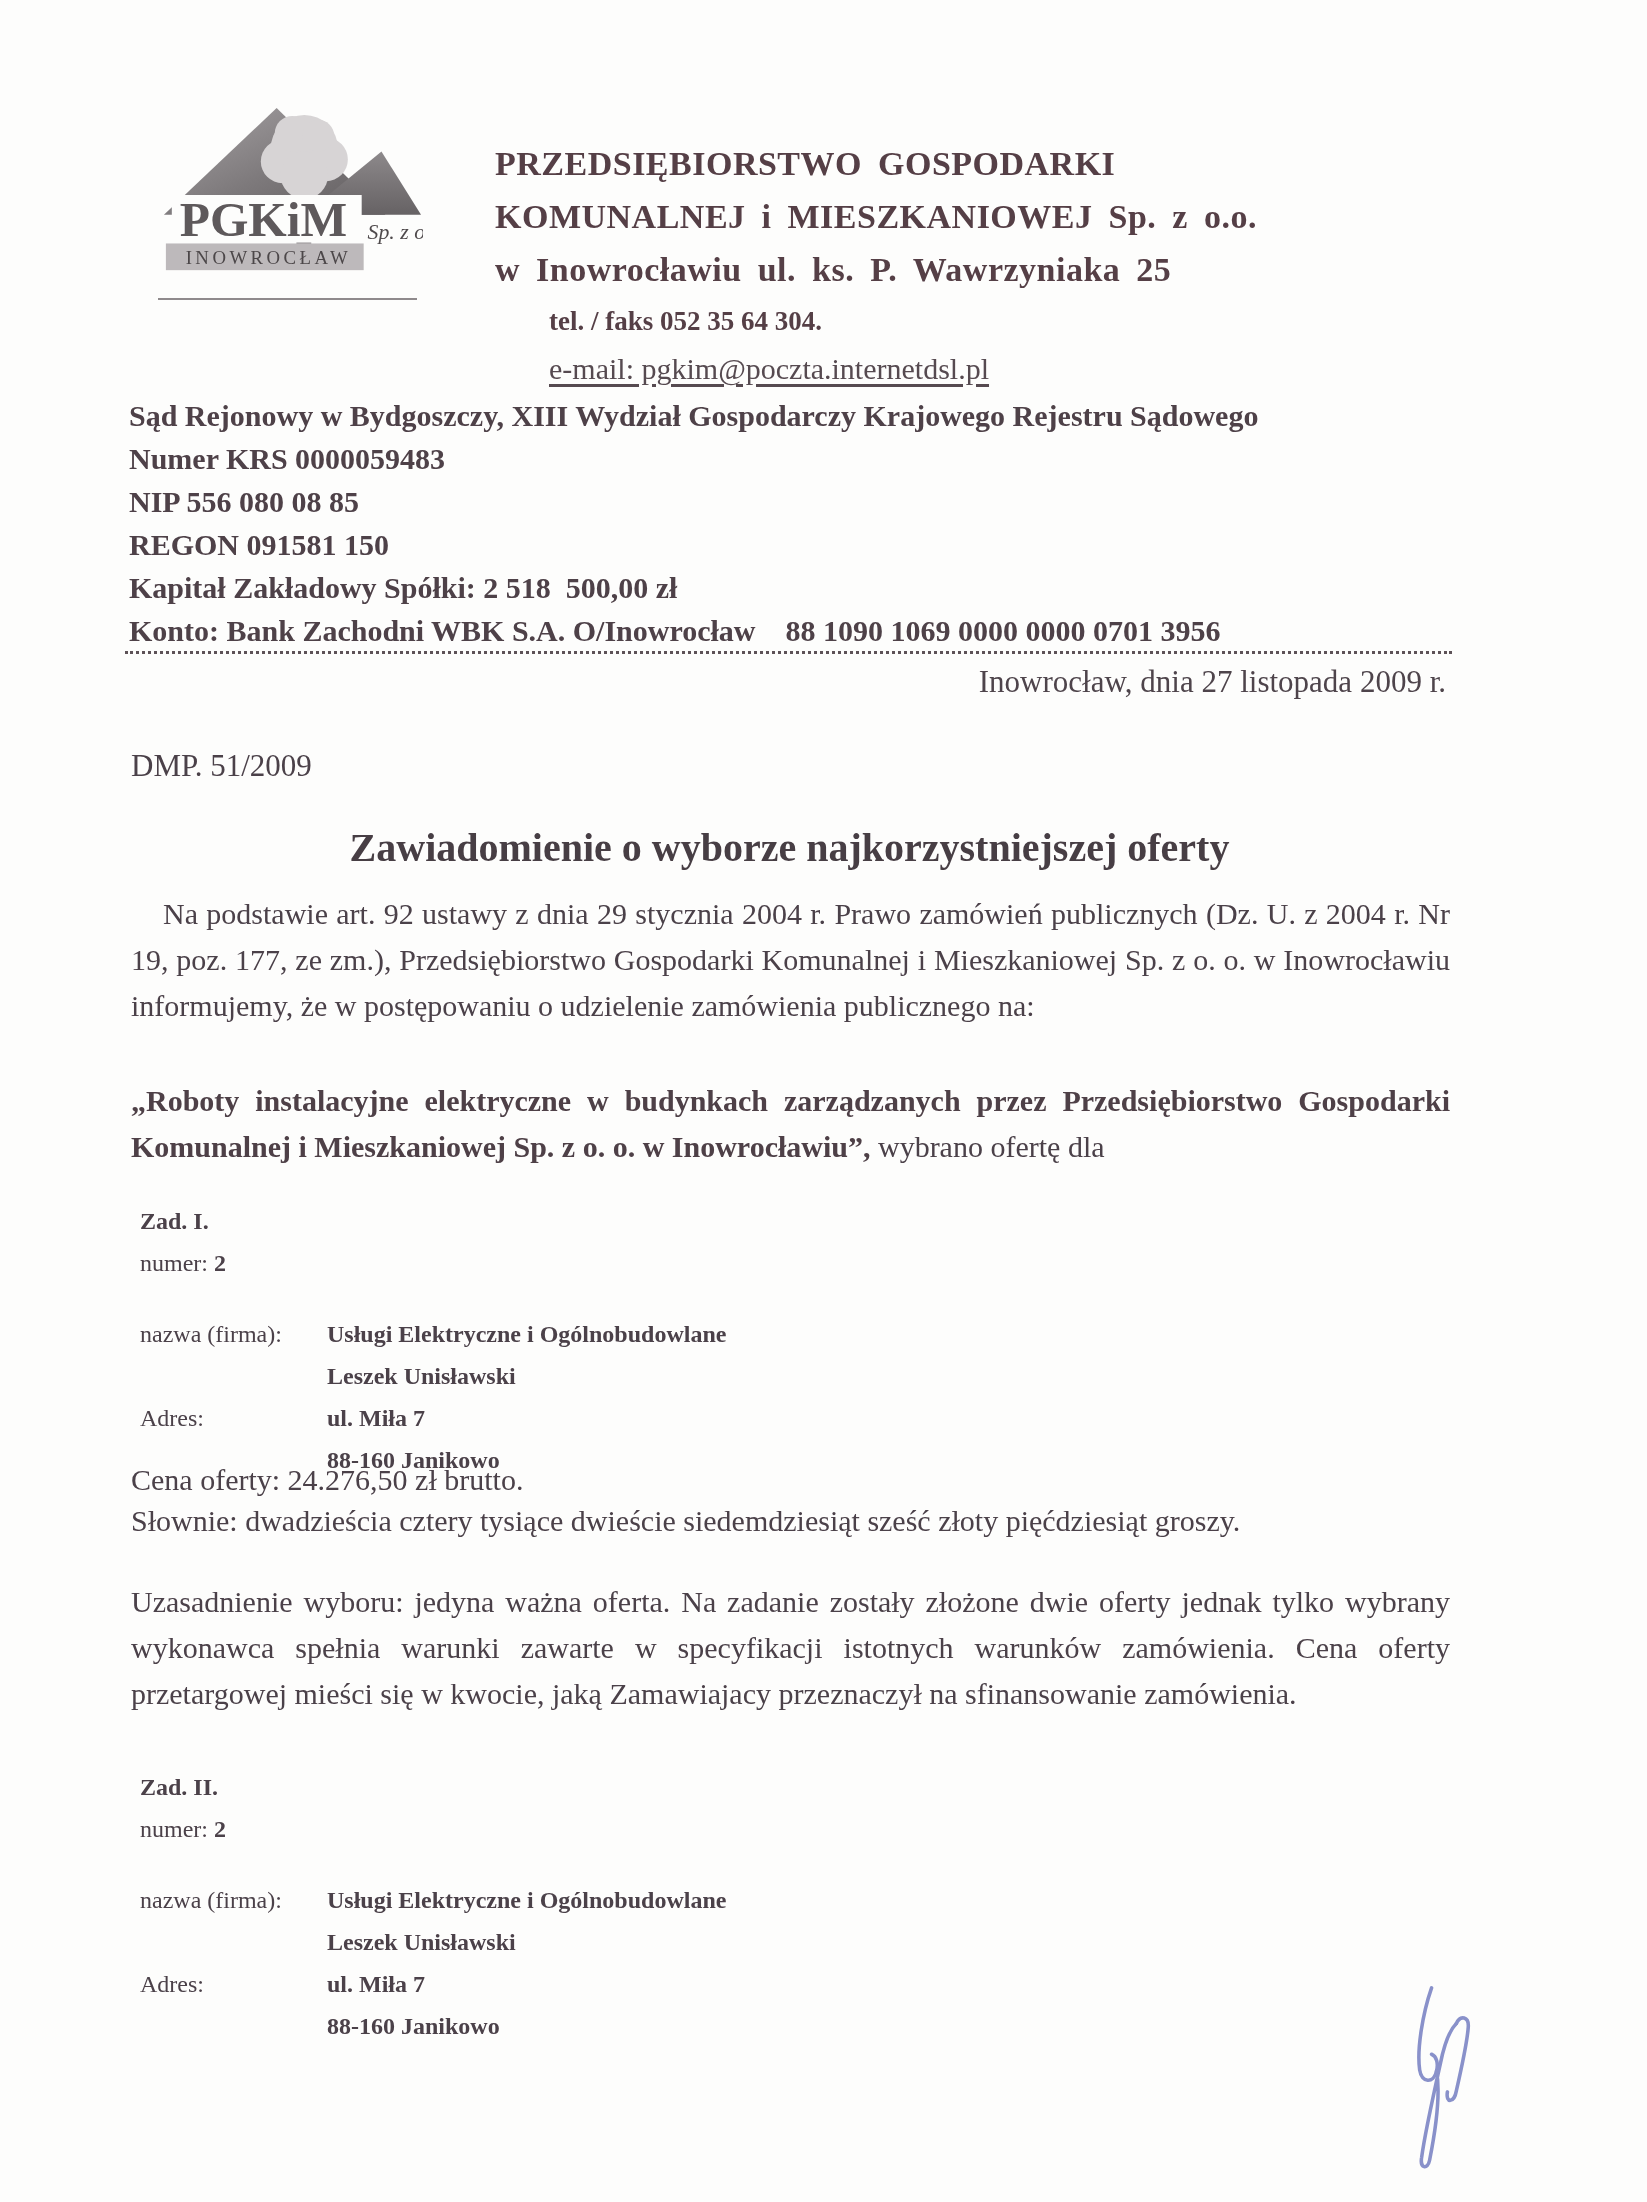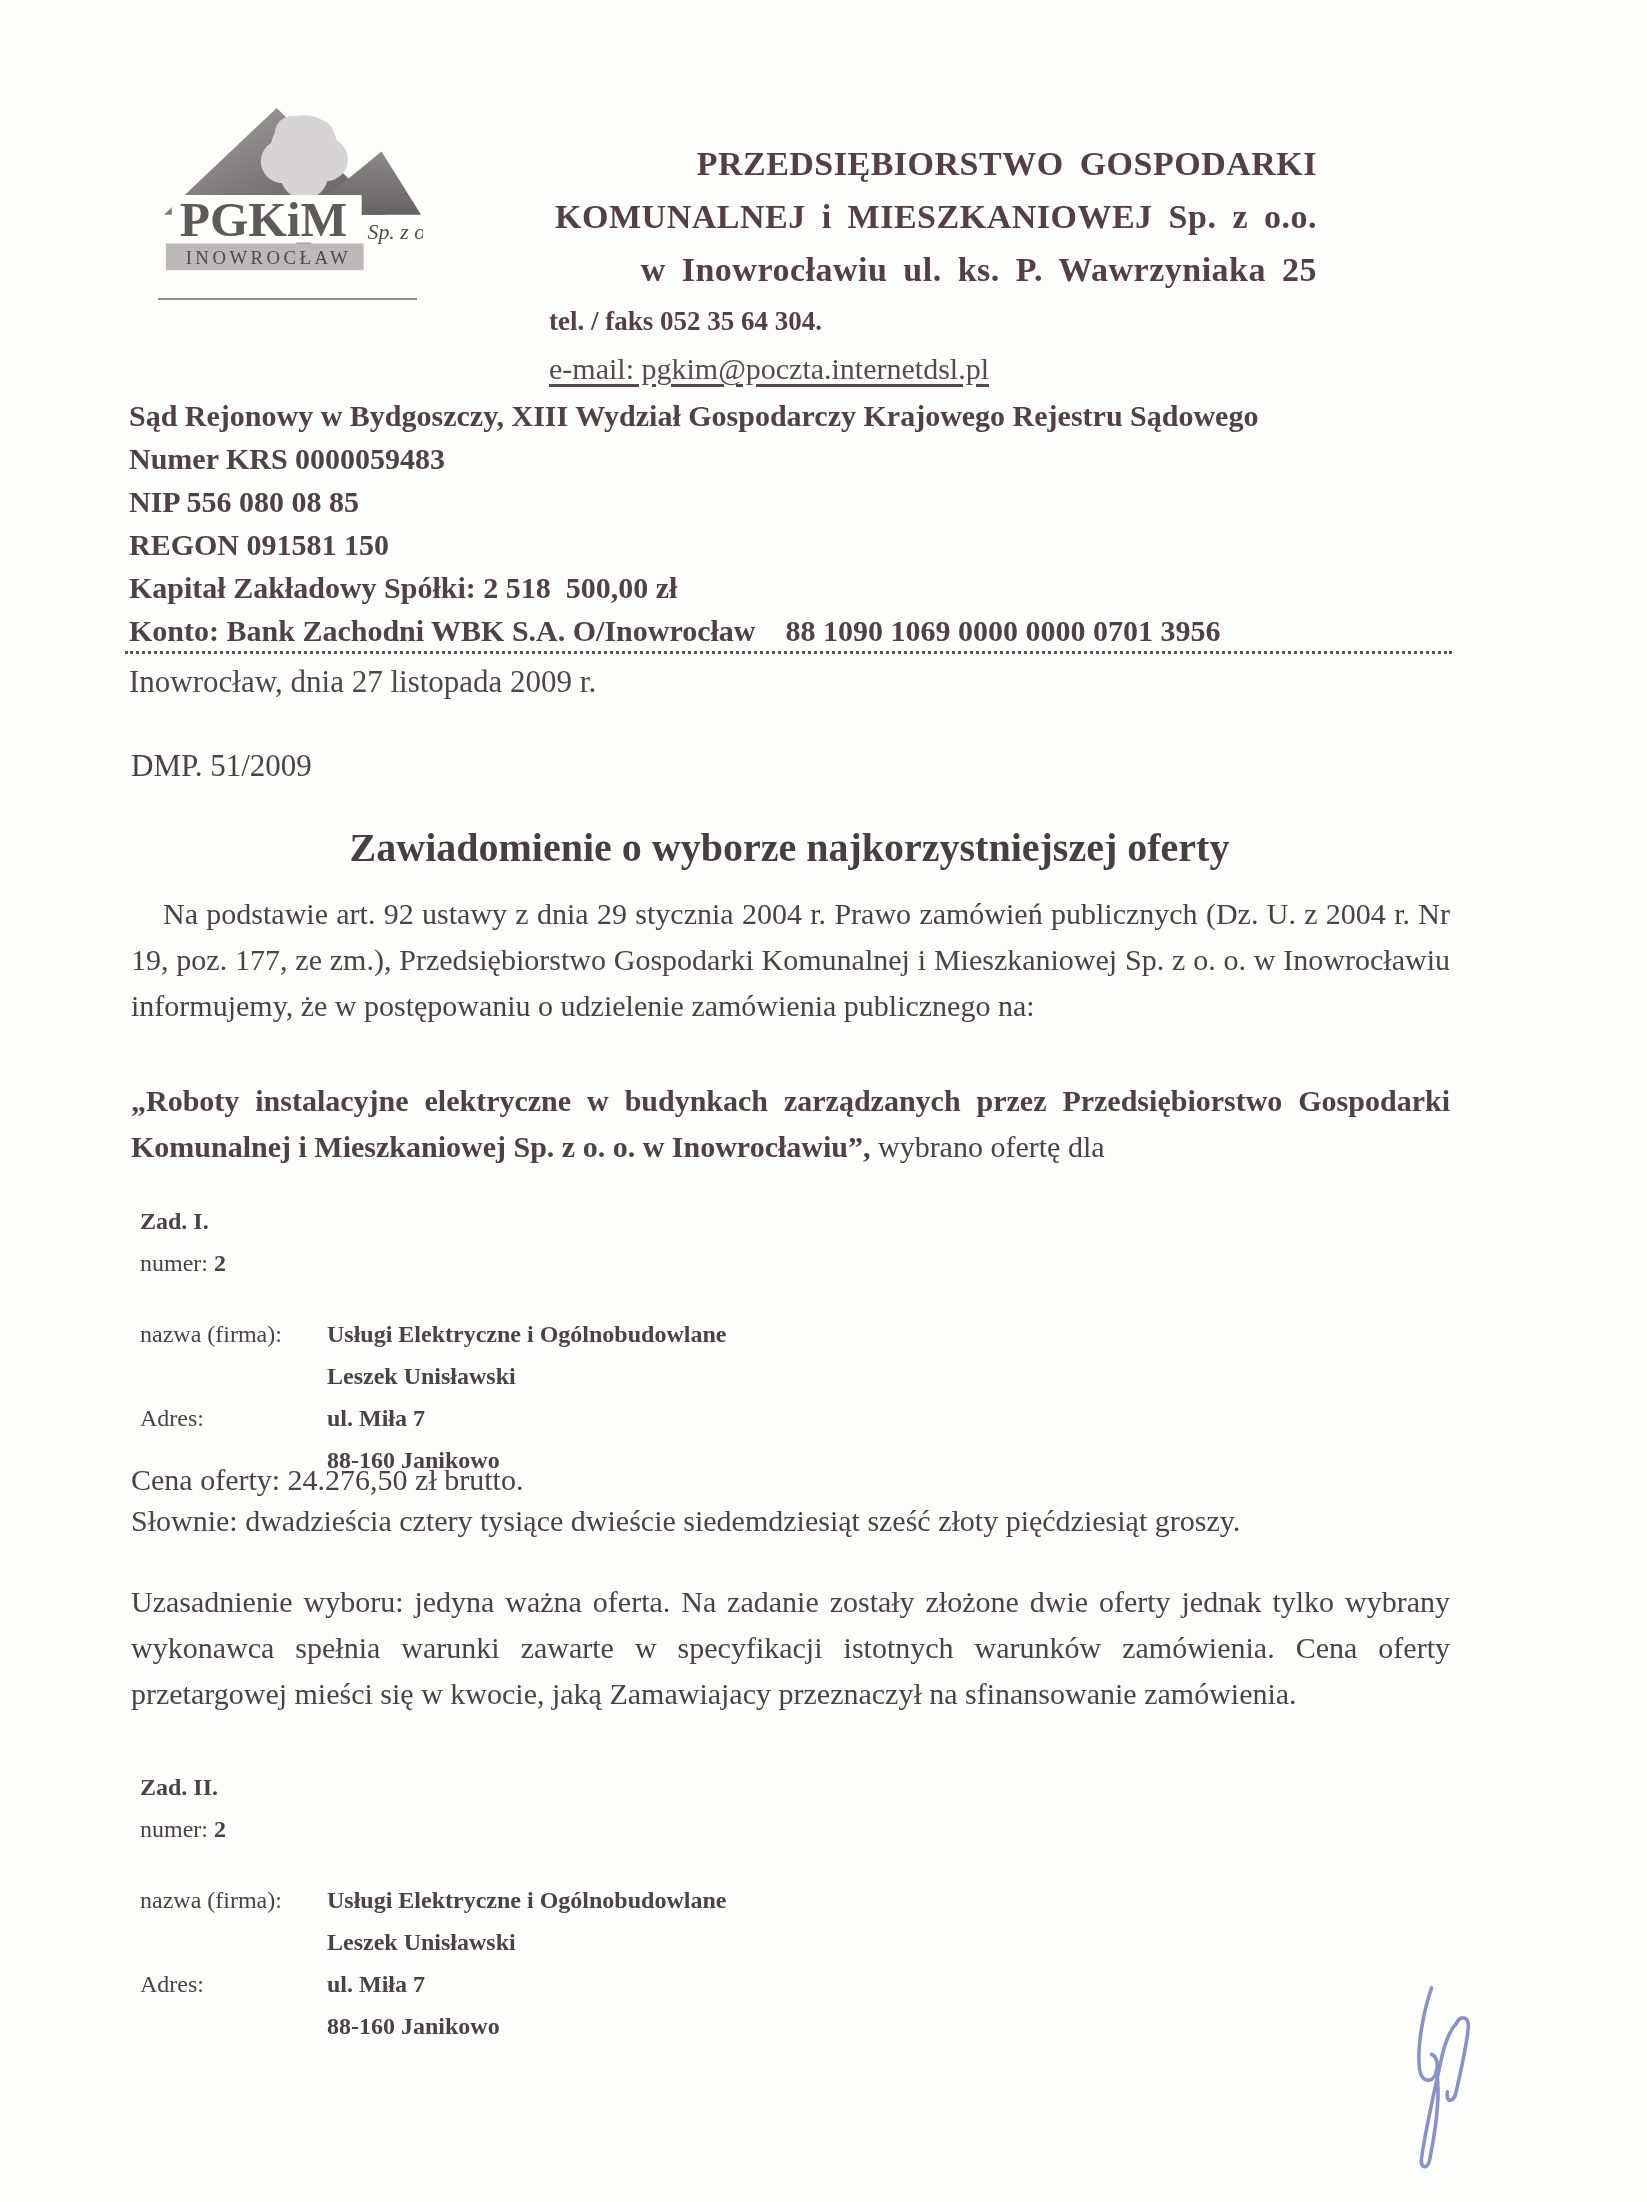--- a/index.html
+++ b/index.html
@@ -16,21 +16,21 @@
 
   
   .logo-block { position:absolute; left:156px; top:94px; width:267px; }
   .logo-underline { position:absolute; left:158px; top:298px; width:259px; border-top:2px solid #8f8a8c; }
 
   .header-block {
     position:absolute; left:495px; top:137px; width:822px;
     color:#553f46;
   }
   .header-line {
-    text-align:right; font-weight:bold; font-size:34px; line-height:53px;
+    text-align:left; font-weight:bold; font-size:34px; line-height:53px;
     word-spacing:7px; letter-spacing:0.5px;
   }
   .header-phone {
     padding-left:54px; font-weight:bold; font-size:27px; line-height:50px;
   }
   .header-email {
     padding-left:54px; font-size:30px; line-height:46px;
     text-decoration:underline; text-underline-offset:5px; color:#564a50;
   }
 
@@ -42,21 +42,21 @@
   }
   .registry div { white-space:pre-wrap; }
 
   .dotted-sep {
     position:absolute; left:125px; top:651px; width:1327px; height:0;
     border-top:3px dotted #5d5257;
   }
 
   .date-line {
     position:absolute; left:129px; top:664px; width:1317px;
-    text-align:left; font-size:31px; color:#4e444b;
+    text-align:right; font-size:31px; color:#4e444b;
   }
 
   .reference { position:absolute; left:131px; top:748px; font-size:31px; }
 
   .doc-title {
     position:absolute; left:131px; top:824px; width:1317px;
     text-align:center; font-weight:bold; font-size:40px; color:#473e44;
   }
 
   

